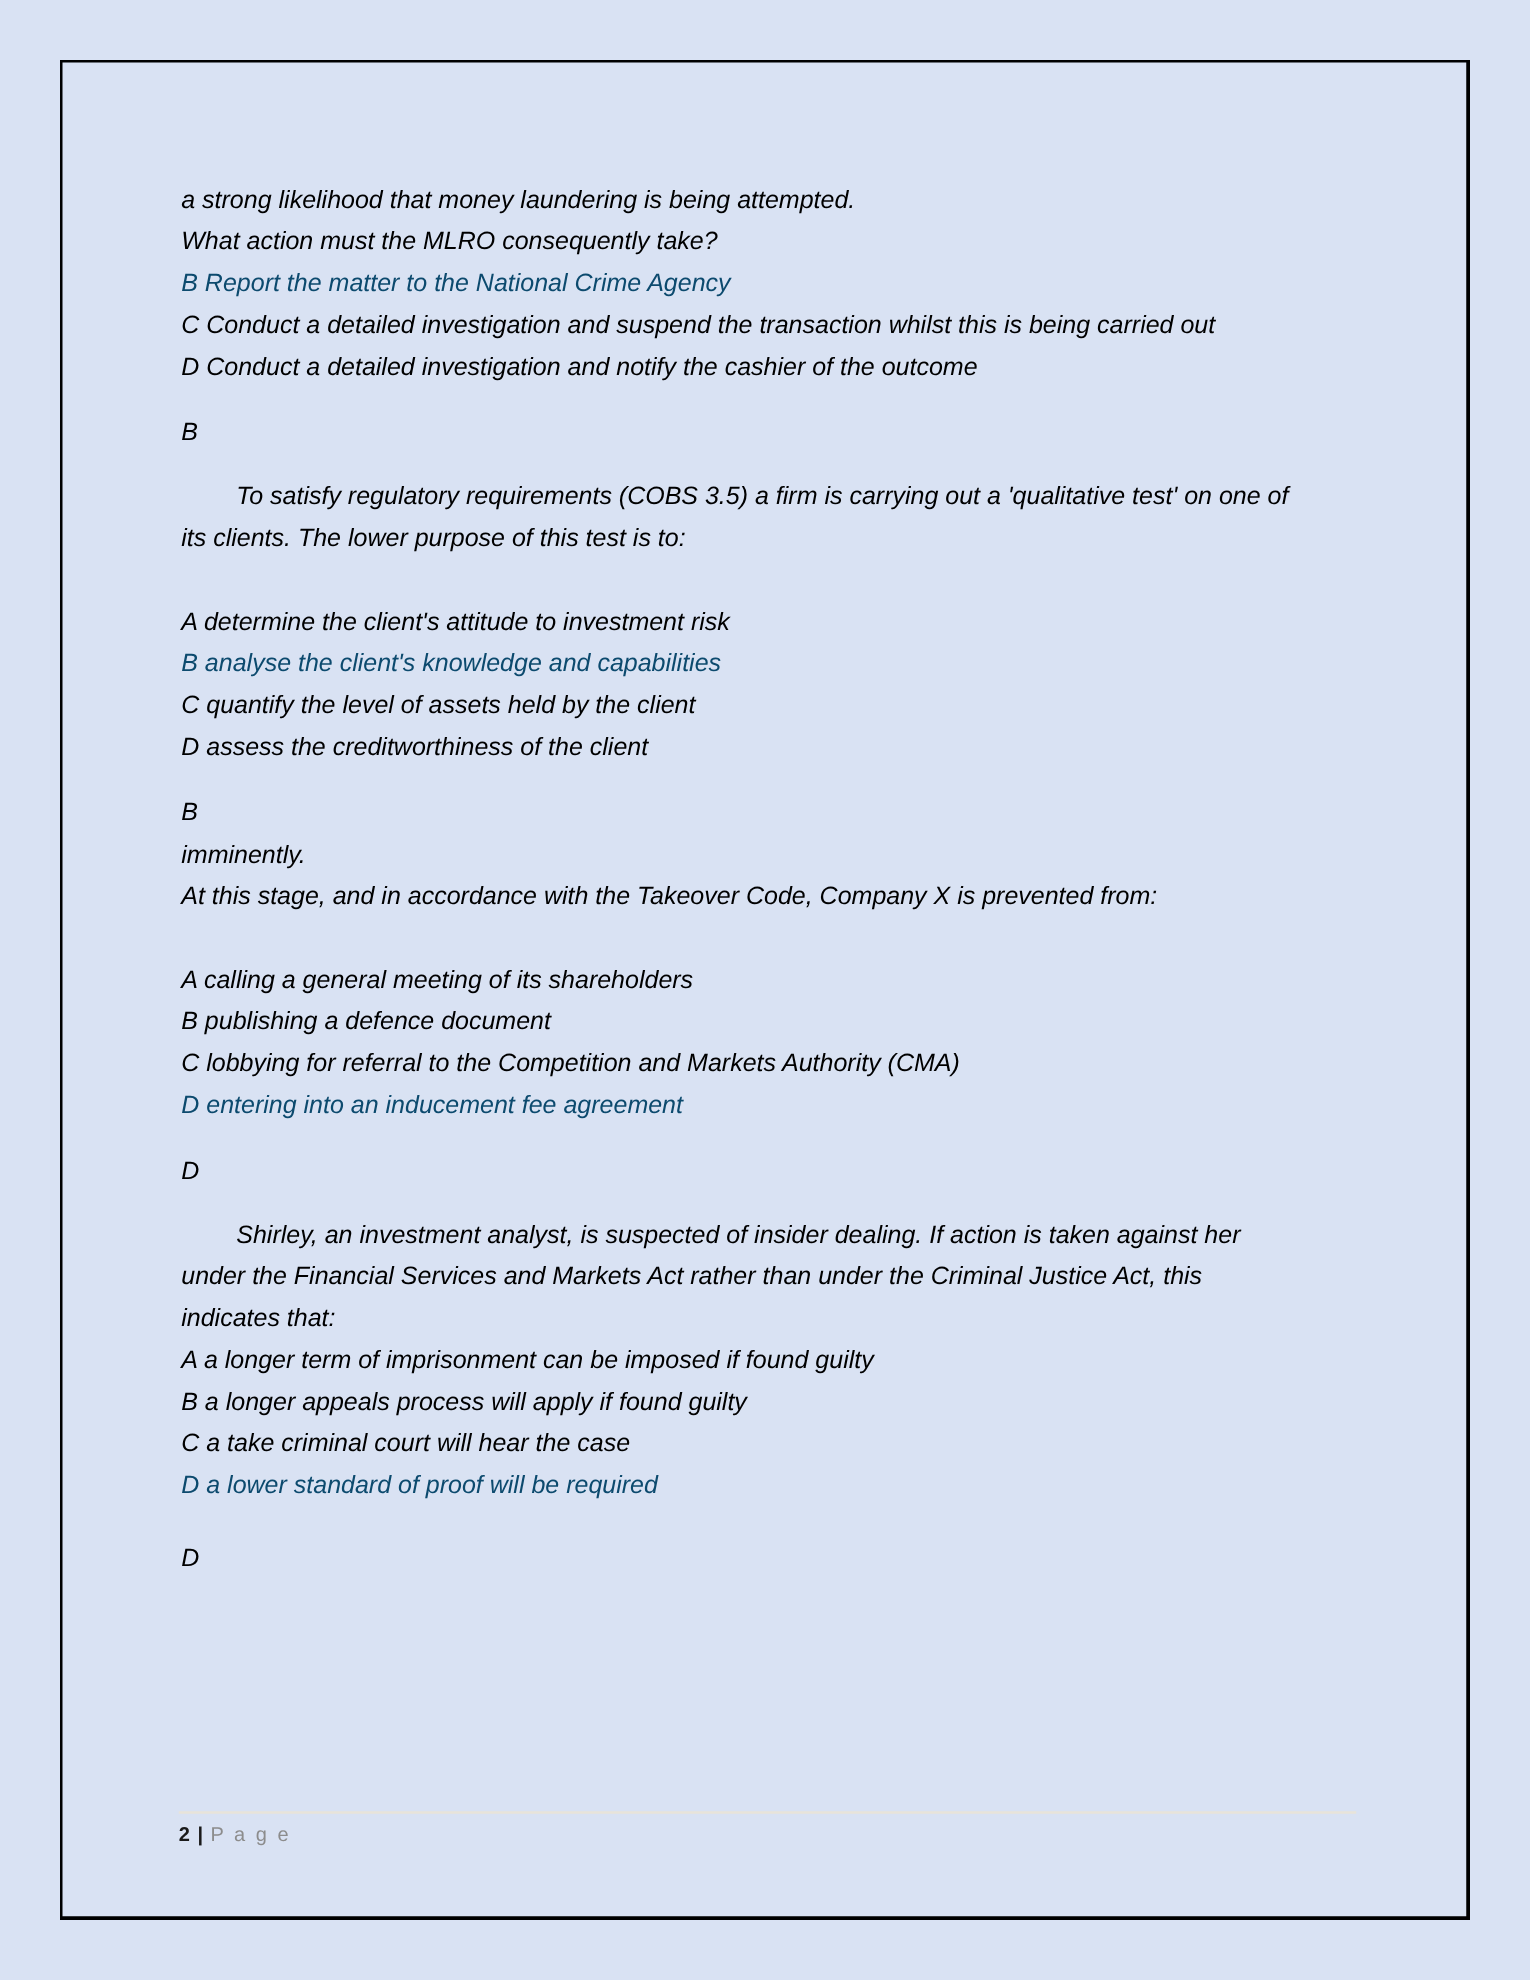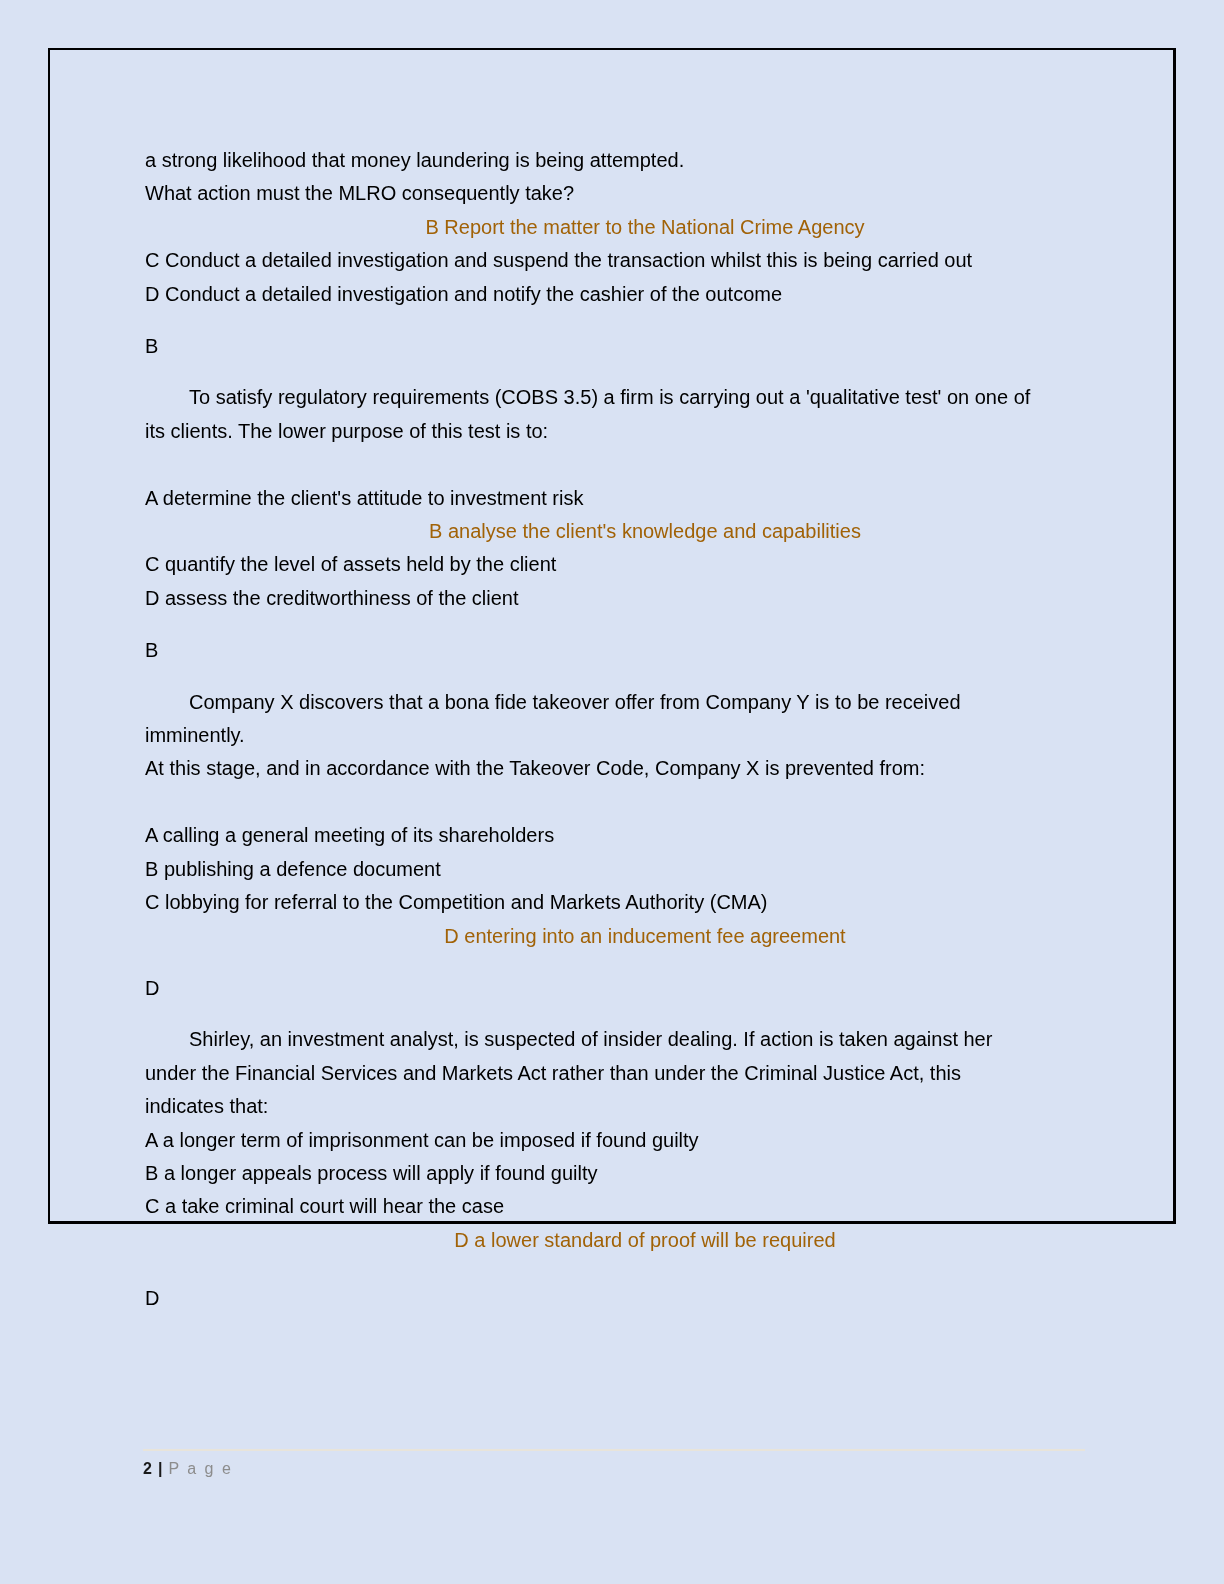--- a/index.html
+++ b/index.html
@@ -9,40 +9,41 @@
     height: 1584px;
     background: #d9e2f3;
     overflow: hidden;
     font-family: "Liberation Sans", sans-serif;
   }
   .page-frame {
     position: absolute;
     left: 48px;
     top: 48px;
     width: 1128px;
-    height: 1176px;
+    height: 1488px;
     border-style: solid;
     border-color: #000000;
     border-width: 2px 3px 3px 2px;
     box-sizing: border-box;
     background: #d9e2f3;
+    font-style: italic;
   }
   .doc-body {
     position: absolute;
     left: 95px;  
     top: 94px;   
     width: 1000px;
   }
   .tline {
     font-size: 20px;
     line-height: 33.4px;
     color: #000000;
     white-space: nowrap;
   }
-  .tline.red { color: #a16207; text-align: center; }
+  .tline.red { color: #0c4a6e; }
   .gap-blank { margin-top: 33.4px; }
   .answer-line { margin-top: 19px; }
   .question-start { margin-top: 18px; margin-left: 44px; }
   .answer-line-last { margin-top: 25px; }
   .footer-rule {
     position: absolute;
     left: 143px;
     top: 1449px;
     width: 942px;
     height: 2px;
@@ -74,21 +75,20 @@
     <div class="tline answer-line">B</div>
 
     <div class="tline question-start">To satisfy regulatory requirements (COBS 3.5) a firm is carrying out a 'qualitative test' on one of</div>
     <div class="tline">its clients. The lower purpose of this test is to:</div>
     <div class="tline gap-blank">A determine the client's attitude to investment risk</div>
     <div class="tline red">B analyse the client's knowledge and capabilities</div>
     <div class="tline">C quantify the level of assets held by the client</div>
     <div class="tline">D assess the creditworthiness of the client</div>
     <div class="tline answer-line">B</div>
 
-    <div class="tline question-start">Company X discovers that a bona fide takeover offer from Company Y is to be received</div>
     <div class="tline">imminently.</div>
     <div class="tline">At this stage, and in accordance with the Takeover Code, Company X is prevented from:</div>
     <div class="tline gap-blank">A calling a general meeting of its shareholders</div>
     <div class="tline">B publishing a defence document</div>
     <div class="tline">C lobbying for referral to the Competition and Markets Authority (CMA)</div>
     <div class="tline red">D entering into an inducement fee agreement</div>
     <div class="tline answer-line">D</div>
 
     <div class="tline question-start">Shirley, an investment analyst, is suspected of insider dealing. If action is taken against her</div>
     <div class="tline">under the Financial Services and Markets Act rather than under the Criminal Justice Act, this</div>

